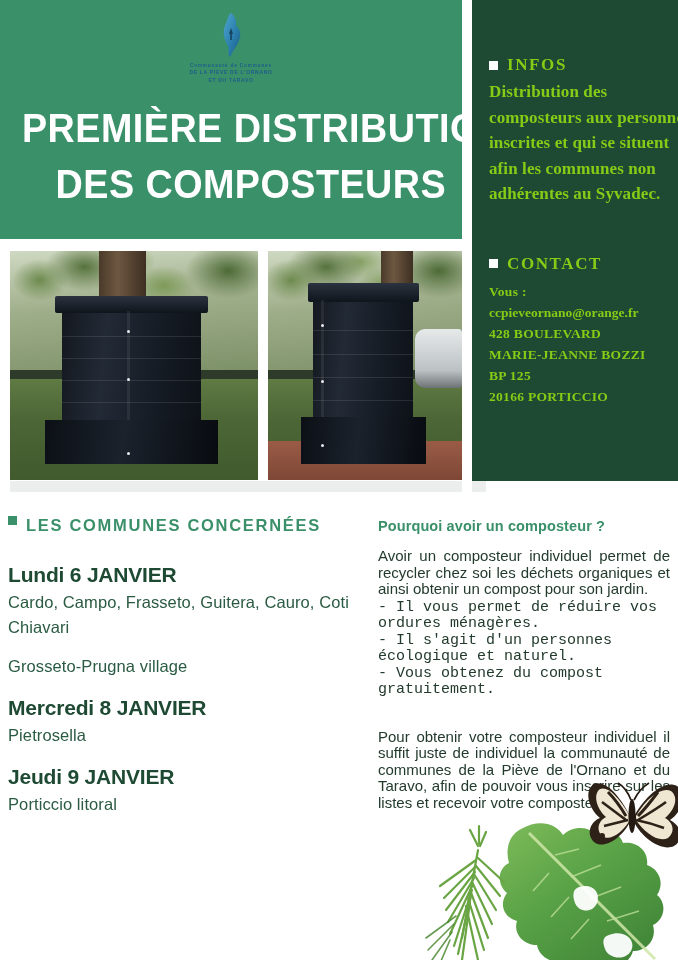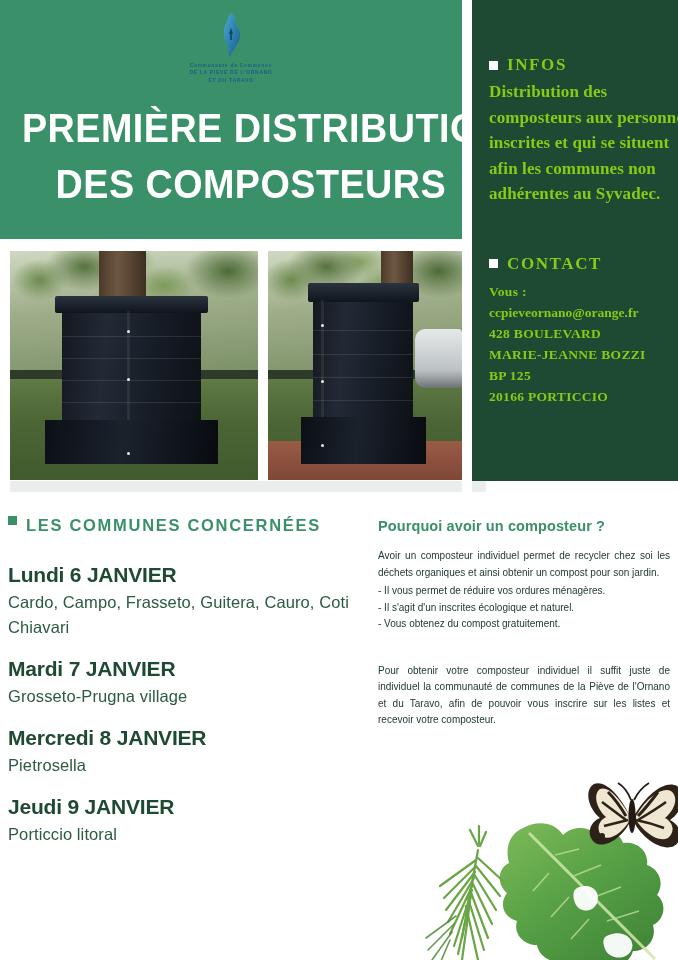--- a/index.html
+++ b/index.html
@@ -245,27 +245,27 @@
     font-size: 14.5px;
     font-weight: bold;
     color: #3a9068;
     text-align: center;
     line-height: 21px;
     letter-spacing: 0.1px;
     margin: 0 0 11px 0;
   }
   .q-title.left-al { text-align: left; }
   .q-body {
-    font-size: 10px;
+    font-size: 15px;
     color: #233b2d;
     line-height: 16.5px;
     text-align: justify;
     margin: 0;
   }
-  .q-bullets { margin-top: 2px; }
+  .q-bullets { margin-top: 2px; font-family: Liberation Mono, monospace; }
   .q-bullets div { text-align: left; }
   .spacer-block { height: 30px; }
   .q-title2 { margin-top: 0; }
 
   
   .decor {
     position: absolute;
     left: 400px; bottom: 0;
     width: 278px; height: 190px;
     pointer-events: none;
@@ -380,40 +380,39 @@
   <span class="bullet-sq green"></span>
   <span>LES COMMUNES CONCERNÉES</span>
 </div>
 
 <div class="dates">
   <div class="date-item">
     <div class="date-head">Lundi 6 JANVIER</div>
     <div class="date-places">Cardo, Campo, Frasseto, Guitera, Cauro, Coti Chiavari</div>
   </div>
   <div class="date-item">
-    <div class="date-head">Mardi 7 JANVIER</div>
     <div class="date-places">Grosseto-Prugna village</div>
   </div>
   <div class="date-item">
     <div class="date-head">Mercredi 8 JANVIER</div>
     <div class="date-places">Pietrosella</div>
   </div>
   <div class="date-item">
     <div class="date-head">Jeudi 9 JANVIER</div>
     <div class="date-places">Porticcio litoral</div>
   </div>
 </div>
 
 <div class="right-col">
 
   <div class="q-title left-al">Pourquoi avoir un composteur ?</div>
   <p class="q-body">Avoir un  composteur individuel permet de recycler chez soi les déchets organiques et ainsi obtenir un compost pour son jardin.</p>
   <div class="q-body q-bullets">
     <div>- Il vous permet de réduire vos ordures ménagères.</div>
-    <div>- Il s'agit d'un inscrites écologique et naturel.</div>
+    <div>- Il s'agit d'un personnes écologique et naturel.</div>
     <div>- Vous obtenez du compost gratuitement.</div>
   </div>
 
   <div class="spacer-block"></div>
 
   <p class="q-body">Pour obtenir votre composteur individuel il suffit juste de individuel la communauté de communes de la Piève de l'Ornano et du Taravo, afin de pouvoir vous inscrire sur les listes et recevoir votre composteur.</p>
 </div>
 
 <div class="decor">
 

